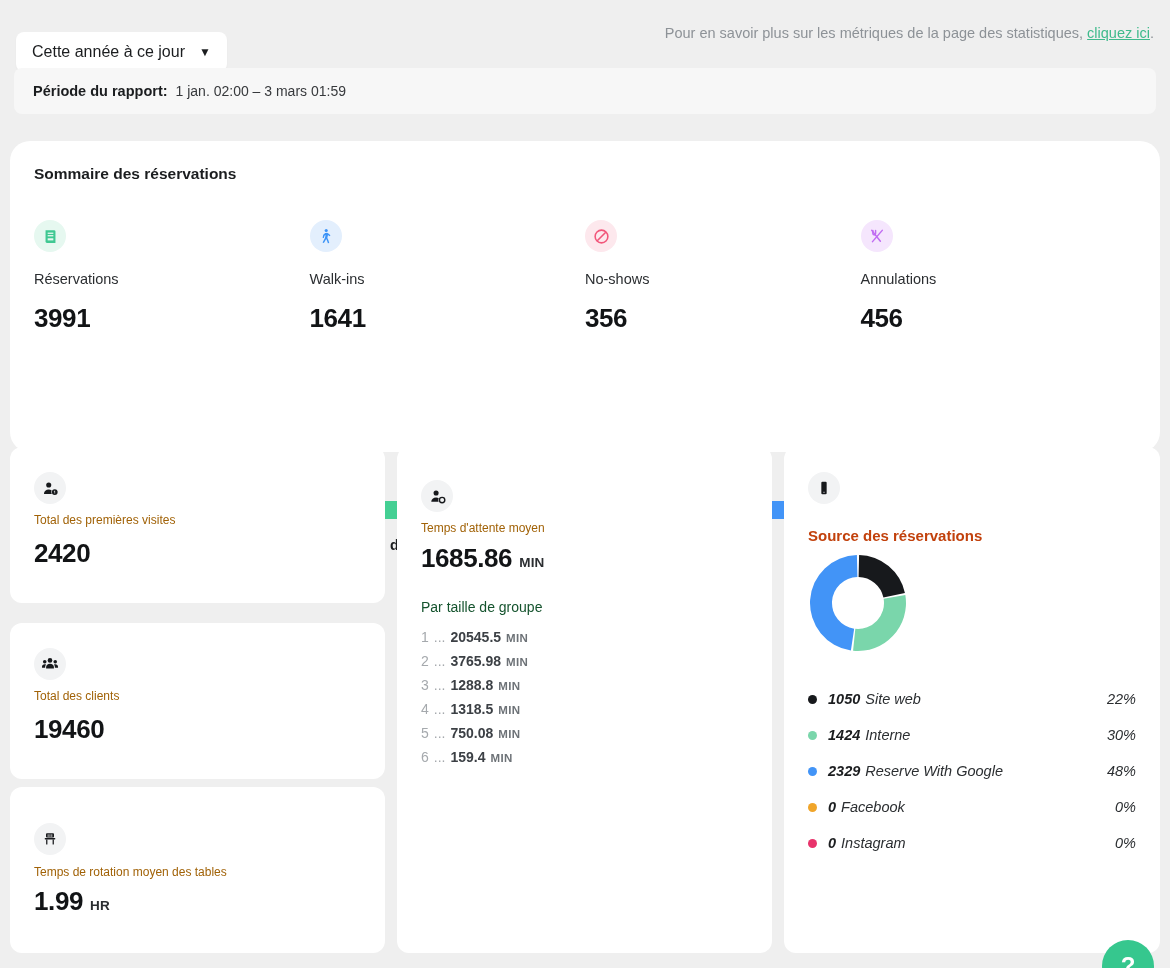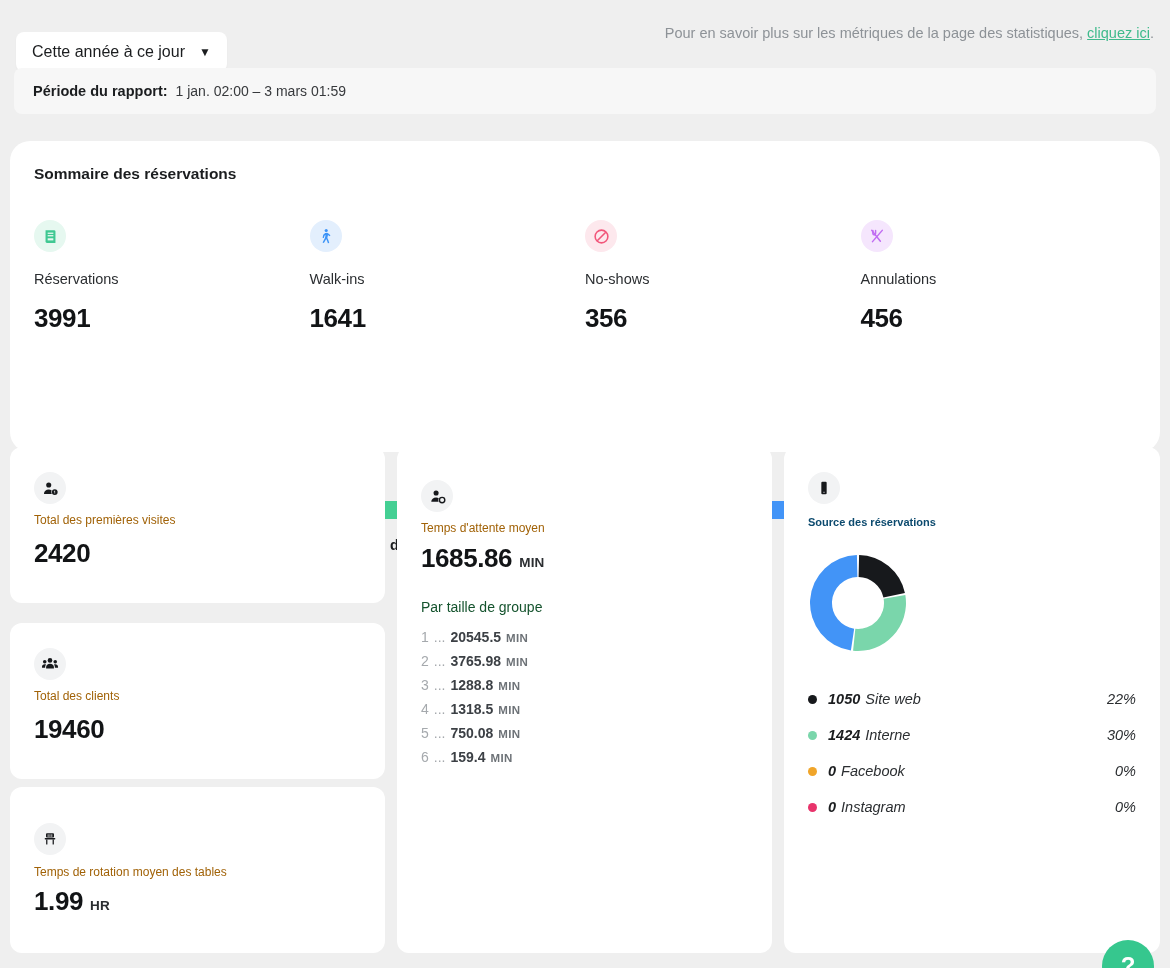--- a/index.html
+++ b/index.html
@@ -163,22 +163,22 @@
   .party-row { height: 24px; display: flex; align-items: baseline; font-size: 14px; }
   .party-size { color: #a5a9ad; }
   .party-dots { color: #a5a9ad; margin: 0 5px; }
   .party-val { font-weight: bold; color: #3c4045; }
   .party-unit { font-size: 11.5px; font-weight: bold; color: #6d7277; margin-left: 5px; letter-spacing: 0.3px; }
 
   
   #source-card { left: 784px; top: 447px; width: 376px; height: 506px; }
   #source-card .mini-icon { top: 25px; }
   .source-title {
-    position: absolute; left: 24px; top: 69px;
-    font-size: 11px; font-weight: bold; color: #0c4a6e;
+    position: absolute; left: 24px; top: 80px;
+    font-size: 15px; font-weight: bold; color: #c2410c;
   }
   .donut-wrap { position: absolute; left: 24px; top: 106px; width: 100px; height: 100px; }
 
   .legend { position: absolute; left: 24px; top: 234px; width: 328px; }
   .legend-row {
     height: 36px;
     display: flex; align-items: center;
     font-size: 14.5px; color: #2b2e31; font-style: italic;
   }
   .dot { width: 9px; height: 9px; border-radius: 50%; margin-right: 11px; flex: 0 0 auto; }
@@ -411,20 +411,26 @@
           <span class="legend-name">Site web</span>
           <span class="legend-pct">22%</span>
         </div>
         <div class="legend-row">
           <span class="dot" style="background: rgb(122, 214, 171);"></span>
           <span class="legend-count">1424</span>
           <span class="legend-name">Interne</span>
           <span class="legend-pct">30%</span>
         </div>
         <div class="legend-row">
+          <span class="dot" style="background: rgb(66, 148, 247);"></span>
+          <span class="legend-count">2329</span>
+          <span class="legend-name">Reserve With Google</span>
+          <span class="legend-pct">48%</span>
+        </div>
+        <div class="legend-row">
           <span class="dot" style="background: rgb(240, 165, 42);"></span>
           <span class="legend-count">0</span>
           <span class="legend-name">Facebook</span>
           <span class="legend-pct">0%</span>
         </div>
         <div class="legend-row">
           <span class="dot" style="background: rgb(232, 51, 107);"></span>
           <span class="legend-count">0</span>
           <span class="legend-name">Instagram</span>
           <span class="legend-pct">0%</span>

